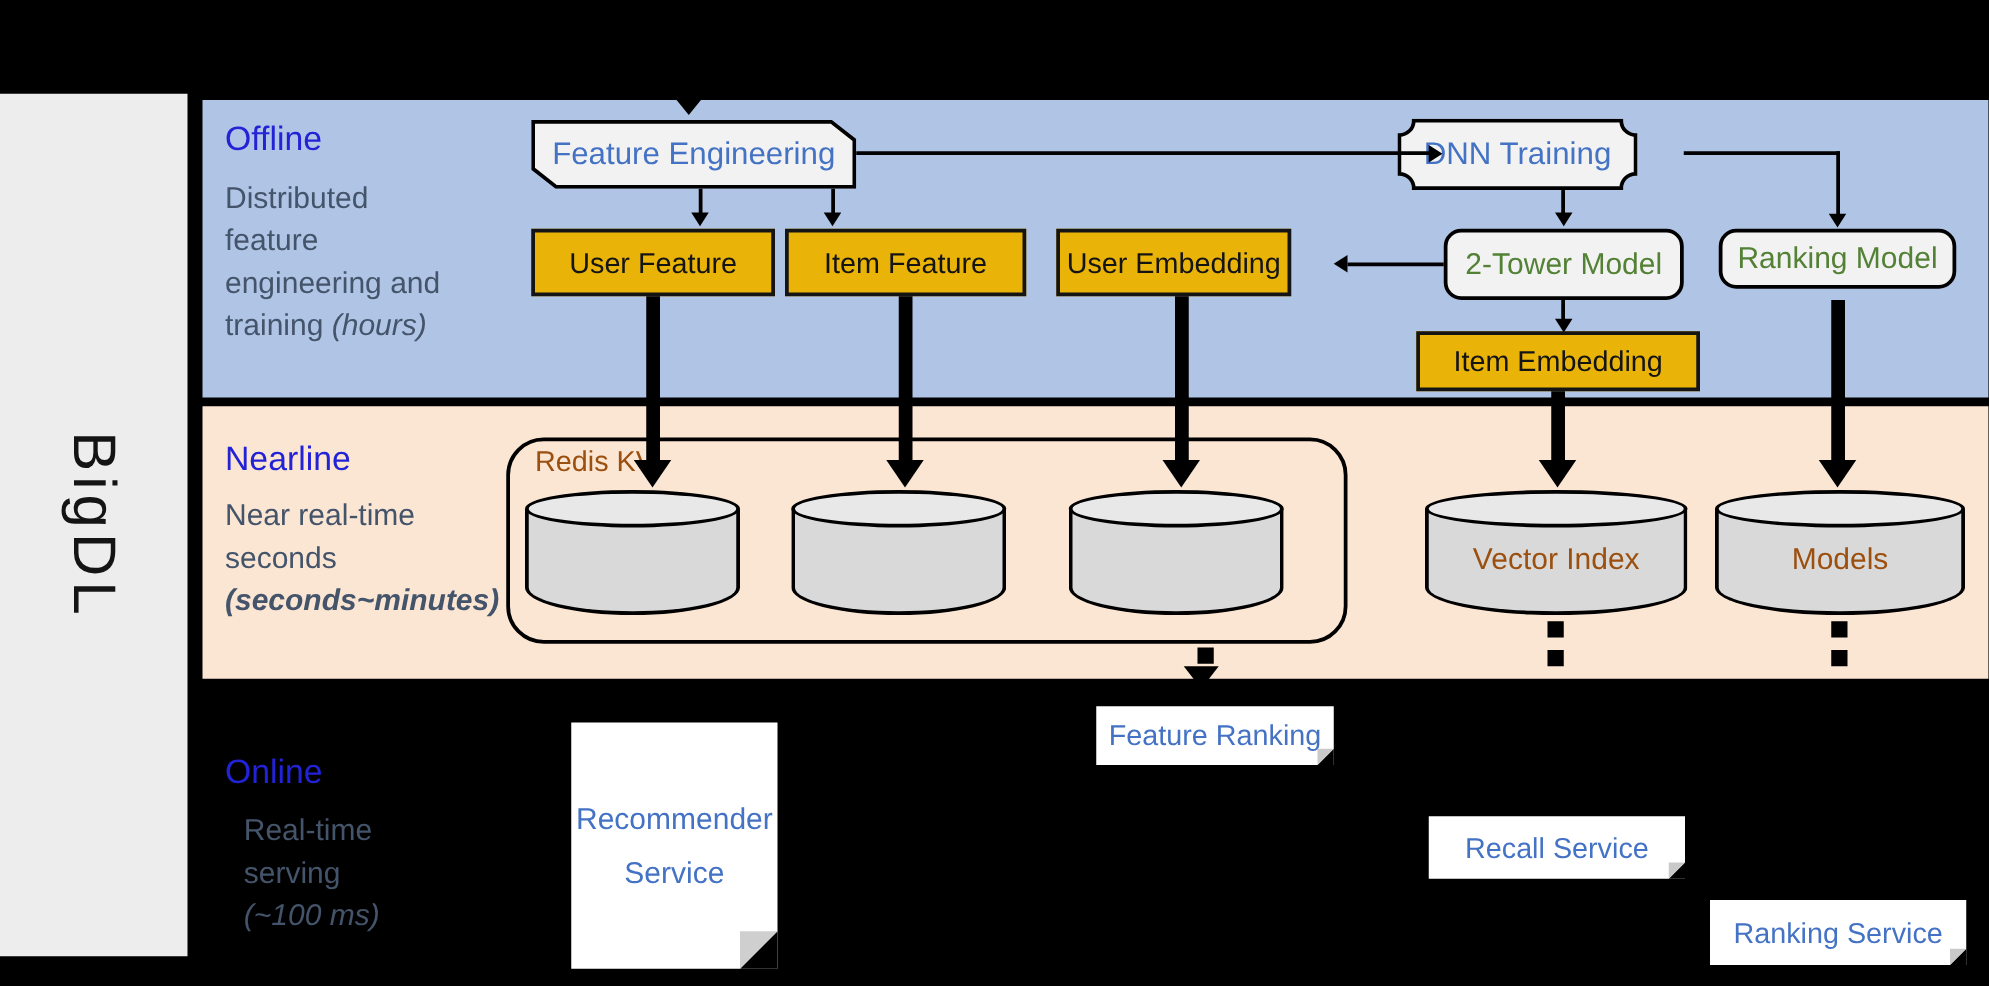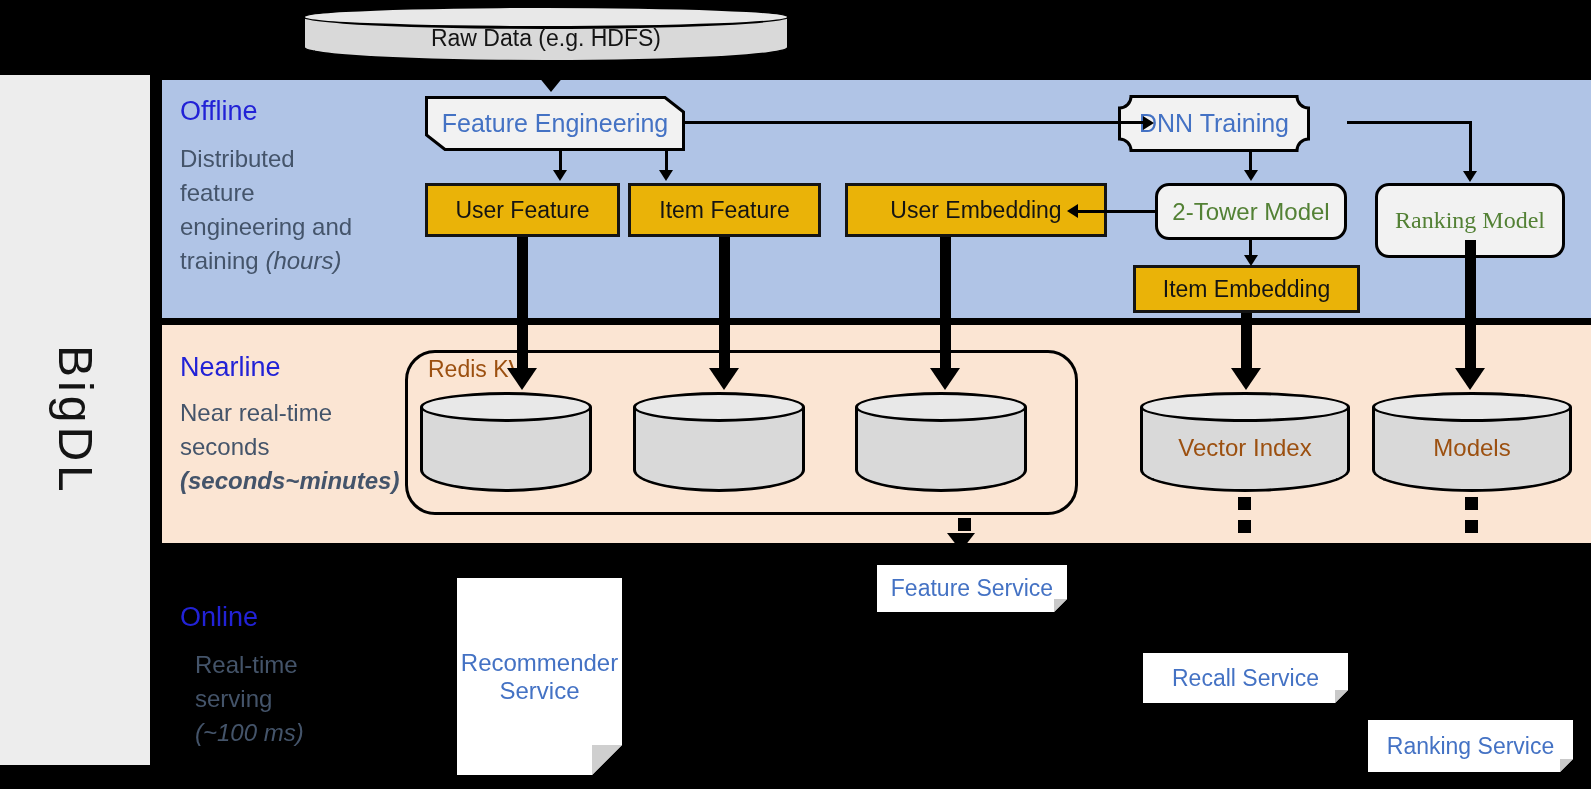--- a/index.html
+++ b/index.html
@@ -47,39 +47,34 @@
   .ah-down-md{border-left:13px solid transparent;border-right:13px solid transparent;border-top:16px solid #000;}
   .ah-down-lg{border-left:15px solid transparent;border-right:15px solid transparent;border-top:22px solid #000;}
   .ah-down-dash{border-left:14px solid transparent;border-right:14px solid transparent;border-top:18px solid #000;}
 
   
   .service{background:#fff;display:flex;align-items:center;justify-content:center;color:#4472c4;font-size:23px;text-align:center;}
   .fold-cut{position:absolute;right:0;bottom:0;width:0;height:0;border-bottom:13px solid #000;border-left:13px solid transparent;}
   .fold-flap{position:absolute;right:0;bottom:0;width:0;height:0;border-top:13px solid #c9c9c9;border-right:13px solid transparent;}
   .fold-cut-lg{border-bottom-width:30px;border-left-width:30px;}
   .fold-flap-lg{border-top-width:30px;border-right-width:30px;border-top-color:#cfcfcf;}
-  .doc-text{white-space:pre-line;line-height:28px;font-size:24px;}
+  .doc-text{white-space:pre-line;line-height:43px;font-size:24px;}
 </style>
 </head>
 <body>
 
 <div class="canvas">
 
   <div class="abs sidebar">
     <span class="brand">BigDL</span>
   </div>
 
   <div class="abs band offline-band"></div>
   <div class="abs band nearline-band"></div>
 
-  <div class="abs" style="left:302px;top:5px;width:488px;height:58px;">
-    <div class="cyl-body" style="top:12px;border-radius:0 0 50% 50%/0 0 16px 16px;"></div>
-    <div class="cyl-top" style="height:24px;"></div>
-    <div class="abs" style="left:0;right:0;top:20px;text-align:center;font-size:23px;color:#141414;">Raw Data (e.g. HDFS)</div>
-  </div>
   <div class="abs line" style="left:547px;top:62px;width:8px;height:16px;"></div>
   <div class="abs ah ah-down-md" style="left:538px;top:76px;"></div>
 
   <div class="abs sec-title" style="left:180px;top:96px;">Offline</div>
   <div class="abs node svg-node" style="left:425px;top:96px;width:260px;height:55px;">
     <svg width="260" height="55" viewBox="0 0 260 55">
       <path d="M1.5,1.5 L240,1.5 L258.5,16 L258.5,53.5 L20,53.5 L1.5,39 Z" fill="#f2f2f2" stroke="#000" stroke-width="3"></path>
     </svg>
     <span class="blue-label" style="font-size:25px;">Feature Engineering</span>
   </div>
@@ -95,31 +90,31 @@
     </svg>
     <span class="blue-label" style="font-size:25px;">DNN Training</span>
   </div>
 
   <div class="abs node gray-node" style="left:425px;top:183px;width:195px;height:54px;">
       <span>User Feature</span>
     </div>
   <div class="abs node gray-node" style="left:628px;top:183px;width:193px;height:54px;">
       <span>Item Feature</span>
     </div>
-  <div class="abs node gray-node" style="left:845px;top:183px;width:262px;height:54px;">
+  <div class="abs node gray-node" style="left:845px;top:183px;width:188px;height:54px;">
       <span>User Embedding</span>
     </div>
   <div class="abs node gray-node" style="left:1133px;top:265px;width:227px;height:48px;">
       <span>Item Embedding</span>
     </div>
 
   <div class="abs node round-node" style="left:1155px;top:183px;width:192px;height:57px;">
       <span>2-Tower Model</span>
     </div>
-  <div class="abs node round-node" style="left:1375px;top:183px;width:190px;height:75px;font-family:Liberation Serif, serif;">
+  <div class="abs node round-node" style="left:1375px;top:183px;width:190px;height:48px;">
       <span>Ranking Model</span>
     </div>
 
   <div class="abs line" style="left:559px;top:151px;width:3px;height:21px;"></div>
   <div class="abs ah ah-down-sm" style="left:553px;top:170px;"></div>
   <div class="abs line" style="left:665px;top:151px;width:3px;height:21px;"></div>
   <div class="abs ah ah-down-sm" style="left:659px;top:170px;"></div>
 
   <div class="abs line" style="left:685px;top:121px;width:460px;height:3px;"></div>
   <div class="abs ah ah-right-sm" style="left:1143px;top:116px;"></div>
@@ -192,21 +187,21 @@
 serving</span><span class="ital" style="display:block;">(~100 ms)</span></div>
 
   <div class="abs service" style="left:457px;top:578px;width:165px;height:197px;">
     <span class="doc-text">Recommender
 Service</span>
     <div class="fold-cut fold-cut-lg"></div>
     <div class="fold-flap fold-flap-lg"></div>
   </div>
 
   <div class="abs service" style="left:877px;top:565px;width:190px;height:47px;">
-    <span>Feature Service</span>
+    <span>Feature Ranking</span>
     <div class="fold-cut"></div>
     <div class="fold-flap"></div>
   </div>
   <div class="abs service" style="left:1143px;top:653px;width:205px;height:50px;">
     <span>Recall Service</span>
     <div class="fold-cut"></div>
     <div class="fold-flap"></div>
   </div>
   <div class="abs service" style="left:1368px;top:720px;width:205px;height:52px;">
     <span>Ranking Service</span>

